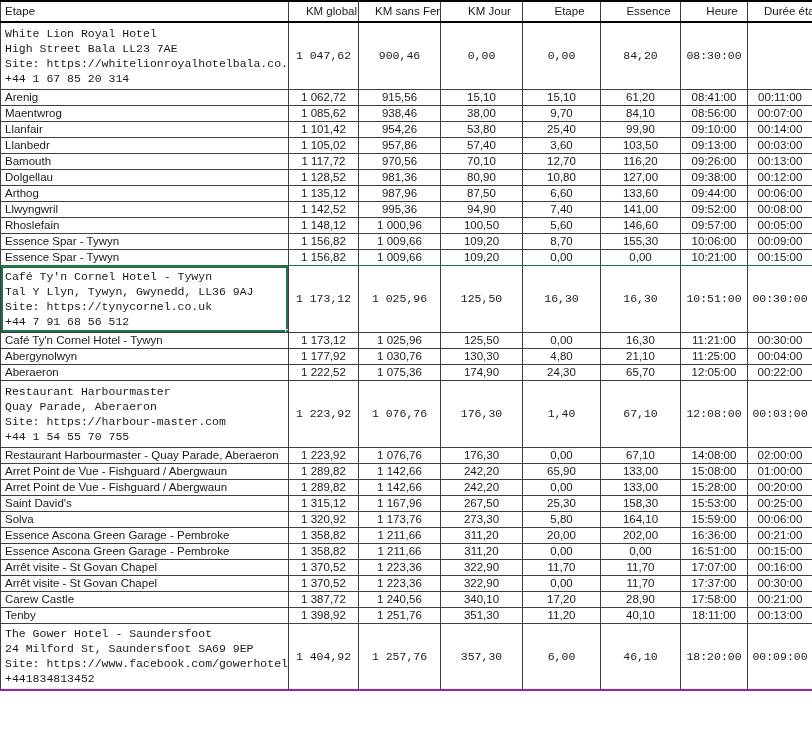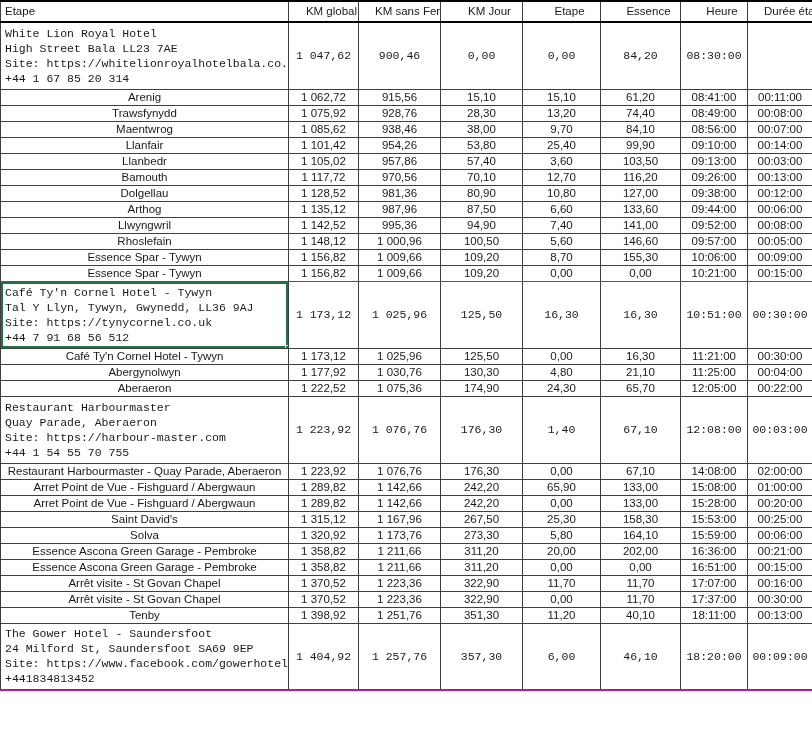--- a/index.html
+++ b/index.html
@@ -65,21 +65,21 @@
     line-height: 19px;
     padding-left: 4px;
   }
   tr.header-row th.num {
     text-align: center;
     padding-left: 16px;
     padding-right: 0;
   }
 
   td.label {
-    text-align: center;
+    text-align: left;
   }
   td.num {
     text-align: center;
     padding-left: 0;
     padding-right: 0;
   }
 
   
   td.poi {
     background: #92d050;
@@ -174,30 +174,20 @@
           <td class="label">Arenig</td>
           <td class="num">1 062,72</td>
           <td class="num">915,56</td>
           <td class="num">15,10</td>
           <td class="num">15,10</td>
           <td class="num">61,20</td>
           <td class="num">08:41:00</td>
           <td class="num">00:11:00</td>
         </tr>
         <tr>
-          <td class="label">Trawsfynydd</td>
-          <td class="num">1 075,92</td>
-          <td class="num">928,76</td>
-          <td class="num">28,30</td>
-          <td class="num">13,20</td>
-          <td class="num">74,40</td>
-          <td class="num">08:49:00</td>
-          <td class="num">00:08:00</td>
-        </tr>
-        <tr>
           <td class="label">Maentwrog</td>
           <td class="num">1 085,62</td>
           <td class="num">938,46</td>
           <td class="num">38,00</td>
           <td class="num">9,70</td>
           <td class="num">84,10</td>
           <td class="num">08:56:00</td>
           <td class="num">00:07:00</td>
         </tr>
         <tr>
@@ -435,20 +425,30 @@
           <td class="label">Arrêt visite - St Govan Chapel</td>
           <td class="num">1 370,52</td>
           <td class="num">1 223,36</td>
           <td class="num">322,90</td>
           <td class="num">0,00</td>
           <td class="num">11,70</td>
           <td class="num">17:37:00</td>
           <td class="num">00:30:00</td>
         </tr>
         <tr>
+          <td class="label">Carew Castle</td>
+          <td class="num">1 387,72</td>
+          <td class="num">1 240,56</td>
+          <td class="num">340,10</td>
+          <td class="num">17,20</td>
+          <td class="num">28,90</td>
+          <td class="num">17:58:00</td>
+          <td class="num">00:21:00</td>
+        </tr>
+        <tr>
           <td class="label">Tenby</td>
           <td class="num">1 398,92</td>
           <td class="num">1 251,76</td>
           <td class="num">351,30</td>
           <td class="num">11,20</td>
           <td class="num">40,10</td>
           <td class="num">18:11:00</td>
           <td class="num">00:13:00</td>
         </tr>
         <tr class="poi-row last-row">

